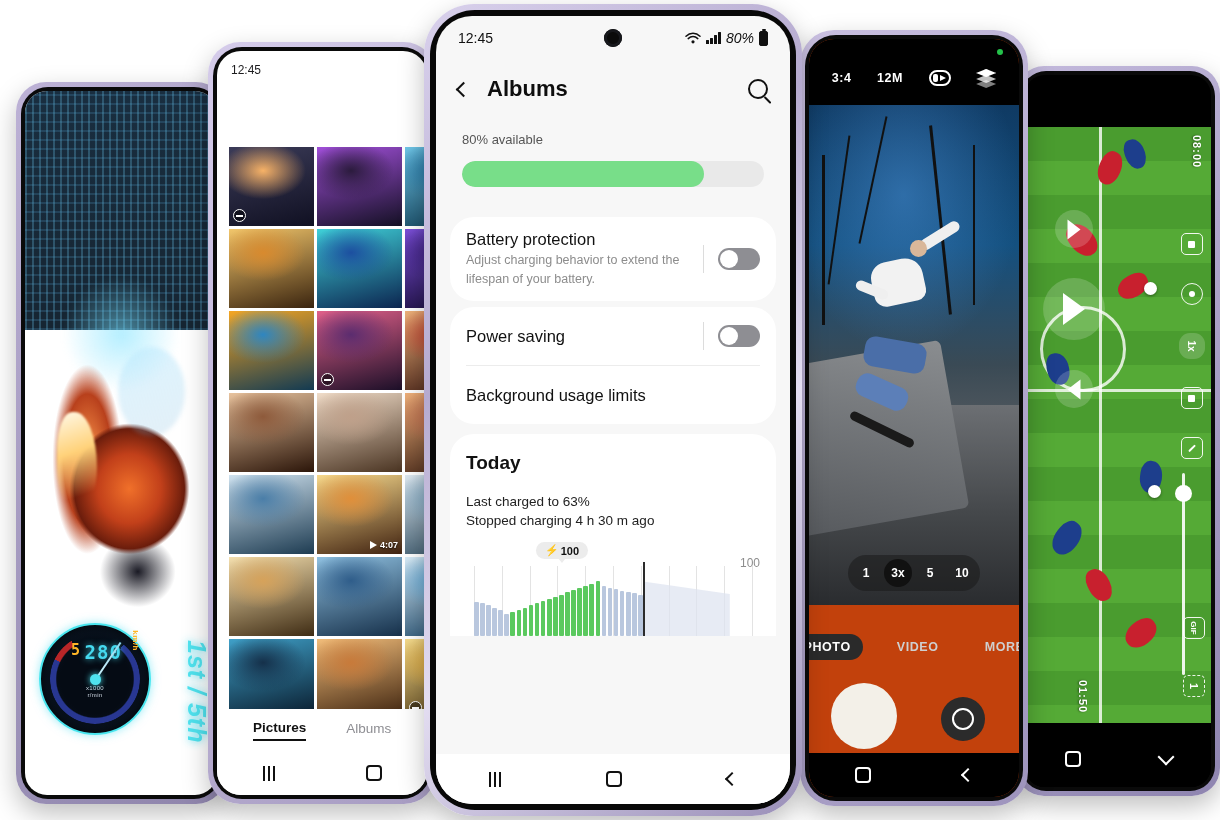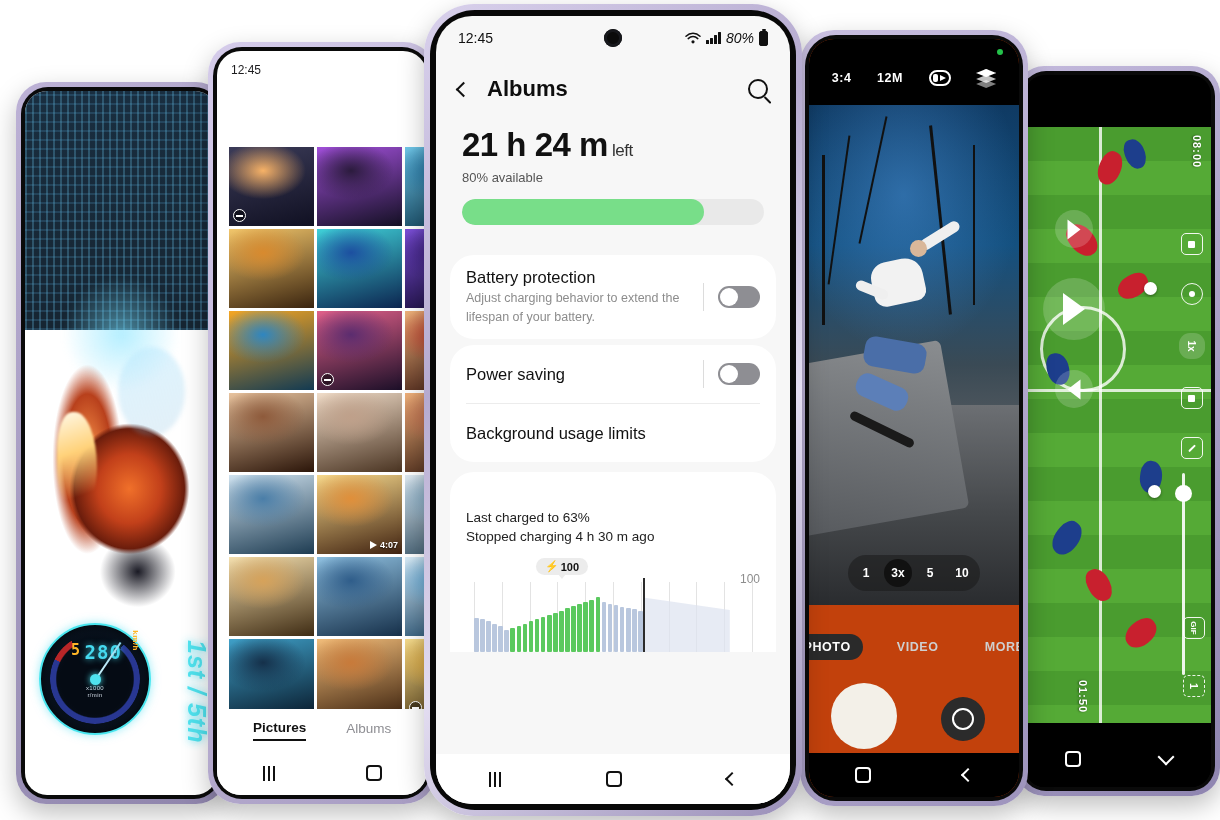--- a/index.html
+++ b/index.html
@@ -444,21 +444,20 @@
         </div>
       </div>
 
       <div class="b-appbar">
         <div class="b-back"></div>
         <div class="b-title">Albums</div>
         <div class="b-search"></div>
       </div>
 
       <div class="b-hero">
-        <div class="b-time"><span>21 h 24 m</span><small>left</small></div>
         <div class="b-avail">80% available</div>
         <div class="b-bar">
           <div class="b-bar-fill" id="battery-fill" style="width: 80%;"></div>
         </div>
       </div>
 
       <div class="b-card" style="margin-top:12px;">
         <div class="b-row" style="min-height:84px;">
           <div style="flex:1;">
             <div class="b-row-label">Battery protection</div>
@@ -475,20 +474,21 @@
           <div class="b-sep"></div>
           <div class="toggle"></div>
         </div>
         <div class="b-div"></div>
         <div class="b-row">
           <div class="b-row-label">Background usage limits</div>
         </div>
       </div>
 
       <div class="b-today">
+        <div class="b-today-title">Today</div>
         <div class="b-today-line first">Last charged to 63%</div>
         <div class="b-today-line">Stopped charging 4 h 30 m ago</div>
 
         <div class="b-chart">
           <div class="b-chart-pill">
             <span class="bolt">⚡</span>
               <span>100</span>
           </div>
           <div class="b-100">100</div>
           <div class="b-plot">

